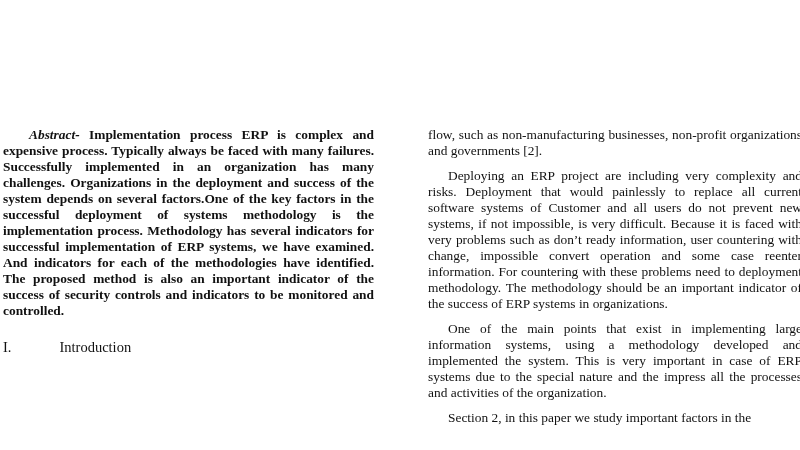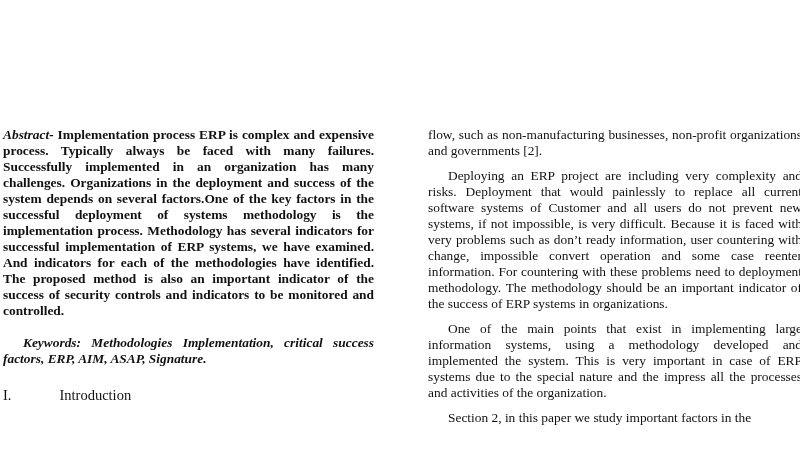--- a/index.html
+++ b/index.html
@@ -2,33 +2,32 @@
 <html><head>
 <meta charset="utf-8">
 <style>
   html, body { margin:0; padding:0; background:#ffffff; }
   body { width:800px; height:450px; overflow:hidden; position:relative; font-family:"Liberation Serif", "DejaVu Serif", serif; color:#111; }
   .col { position:absolute; top:127px; font-size:13.4px; line-height:16px; }
   .left { left:3px; width:371px; }
   .right { left:428px; width:374px; }
   p { margin:0; text-align:justify; text-align-last:auto; }
   .abstract { font-weight:bold; }
-  .abstract .lead { font-style:italic; font-weight:bold; }
+  .abstract .lead { font-style:italic; font-weight:bold;margin-left:26px; }
   .keywords { font-weight:bold; font-style:italic; text-indent:20px; margin-top:16px; }
   .heading { text-align:left; font-size:14.5px; margin-top:20px; margin-bottom:3px; }
   .heading .num { display:inline-block; margin-right:48px; }
   .indent { text-indent:20px; }
   .gap { margin-top:9px; }
 </style>
 </head>
 <body>
 
 <div class="col left">
   <p class="abstract"><span class="lead">Abstract-</span><span> Implementation process ERP is complex and expensive process. Typically always be faced with many failures. Successfully implemented in an organization has many challenges. Organizations in the deployment and success of the system depends on several factors.One of the key factors in the successful deployment of systems methodology is the implementation process. Methodology has several indicators for successful implementation of ERP systems, we have examined. And indicators for each of the methodologies have identified. The proposed method is also an important indicator of the success of security controls and indicators to be monitored and controlled.</span></p>
-  <p class="keywords">Keywords: Methodologies Implementation, critical success factors, ERP, AIM, ASAP, Signature.</p>
   <div class="heading"><span class="num">I.</span><span>Introduction</span></div>
 </div>
 
 <div class="col right">
   <p>flow, such as non-manufacturing businesses, non-profit organizations and governments [2].</p>
   <p class="indent gap">Deploying an ERP project are including very complexity and risks. Deployment that would painlessly to replace all current software systems of Customer and all users do not prevent new systems, if not impossible, is very difficult. Because it is faced with very problems such as don’t ready information, user countering with change, impossible convert operation and some case reenter information. For countering with these problems need to deployment methodology. The methodology should be an important indicator of the success of ERP systems in organizations.</p>
   <p class="indent gap">One of the main points that exist in implementing large information systems, using a methodology developed and implemented the system. This is very important in case of ERP systems due to the special nature and the impress all the processes and activities of the organization.</p>
   <p class="indent gap">Section 2, in this paper we study important factors in the</p>
 </div>
 

